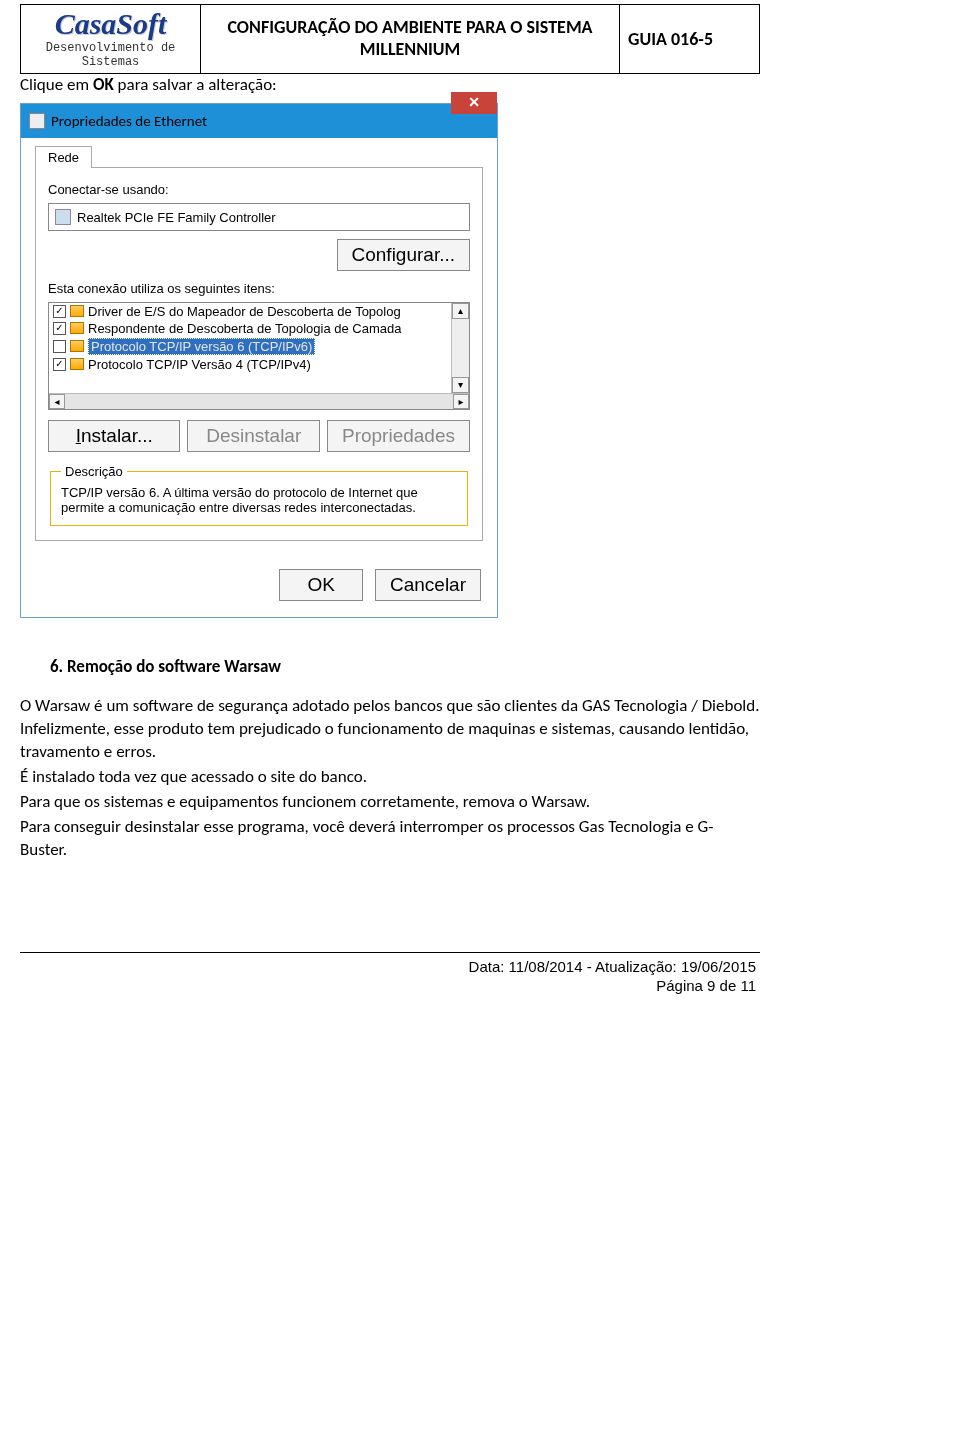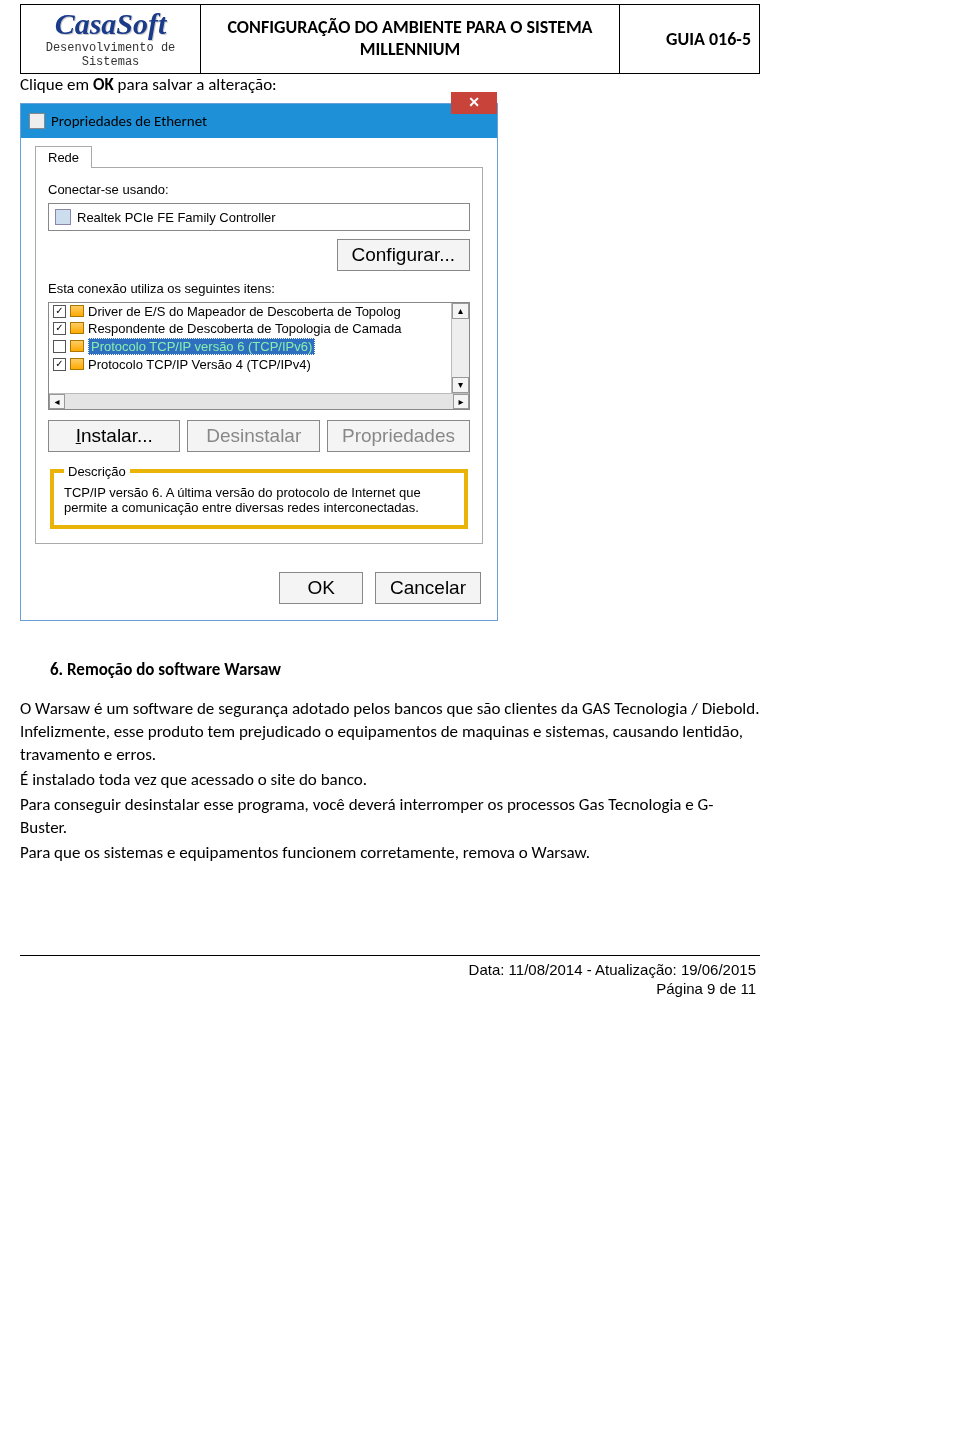--- a/index.html
+++ b/index.html
@@ -45,21 +45,21 @@
     margin-top:2px;
   }
   .title-cell {
     text-align: center;
     font-weight: bold;
     font-size: 18px;
     line-height: 1.2;
   }
   .guide-cell {
     width: 140px;
-    text-align: right;
+    text-align: left;
     font-weight: bold;
     font-size: 18px;
   }
   .body-text {
     font-size: 17px;
     margin: 14px 0 6px 0;
     line-height: 1.35;
   }
   .bold { font-weight: bold; }
 
@@ -177,21 +177,21 @@
     line-height:1;
     background:#fff;
     flex-shrink:0;
   }
   .net-icon {
     width:14px;height:12px;display:inline-block;flex-shrink:0;
     background:linear-gradient(#fc6,#fa0);border:1px solid #a70;
   }
   .list-row.sel .row-text {
     background: #2f6fc0;
-    color: #86efac;
+    color: #e5e5e5;
     border: 1px dotted #fff;
     padding: 0 2px;
   }
   .vscroll {
     position:absolute; right:0; top:0; bottom:16px; width:18px;
     background:#eee;border-left:1px solid #bbb;
     display:flex;flex-direction:column;justify-content:space-between;
   }
   .vscroll .arr {
     height:16px;border:1px solid #999;background:#f4f4f4;
@@ -205,21 +205,21 @@
   .hscroll .arr {
     width:16px;border:1px solid #999;background:#f4f4f4;
     display:flex;align-items:center;justify-content:center;font-size:10px;
   }
   .hscroll .track { flex:1;background:#e4e4e4; }
   .btn-row-3 {
     display:flex;gap:7px;margin-top:10px;justify-content:space-between;
   }
   .btn-row-3 .btn { flex:1; }
   fieldset.desc {
-    border:4px solid #eab308;margin-top:12px;padding:6px 10px 10px 10px;
+    border:1px solid #eab308;margin-top:12px;padding:6px 10px 10px 10px;
     font-size:13px;
   }
   fieldset.desc legend { font-size:13px;padding:0 4px; }
   .dialog-footer {
     text-align:right;
     padding: 12px 16px 16px 0;
   }
   .dialog-footer .btn { min-width:84px; margin-left:8px; }
 
   
@@ -332,24 +332,24 @@
         </fieldset>
       </div>
     </div>
     <div class="dialog-footer">
       <button class="btn"><span>OK</span></button>
       <button class="btn"><span>Cancelar</span></button>
     </div>
   </div>
 
   <div class="section-heading">6.   Remoção do software Warsaw</div>
-  <p class="para">O Warsaw é um software de segurança adotado pelos bancos que são clientes da GAS Tecnologia / Diebold. Infelizmente, esse produto tem prejudicado o equipamentos de maquinas e sistemas, causando lentidão, travamento e erros.</p>
+  <p class="para">O Warsaw é um software de segurança adotado pelos bancos que são clientes da GAS Tecnologia / Diebold. Infelizmente, esse produto tem prejudicado o funcionamento de maquinas e sistemas, causando lentidão, travamento e erros.</p>
   <p class="para">É instalado toda vez que acessado o site do banco.</p>
+  <p class="para">Para que os sistemas e equipamentos funcionem corretamente, remova o Warsaw.</p>
   <p class="para">Para conseguir desinstalar esse programa, você deverá interromper os processos Gas Tecnologia e G-Buster.</p>
-  <p class="para">Para que os sistemas e equipamentos funcionem corretamente, remova o Warsaw.</p>
 
   <hr class="footer-hr">
   <div class="footer">
     <div>Data: 11/08/2014 - Atualização: 19/06/2015</div>
     <div>Página 9 de 11</div>
   </div>
 
 </div>
 
 </body></html>

